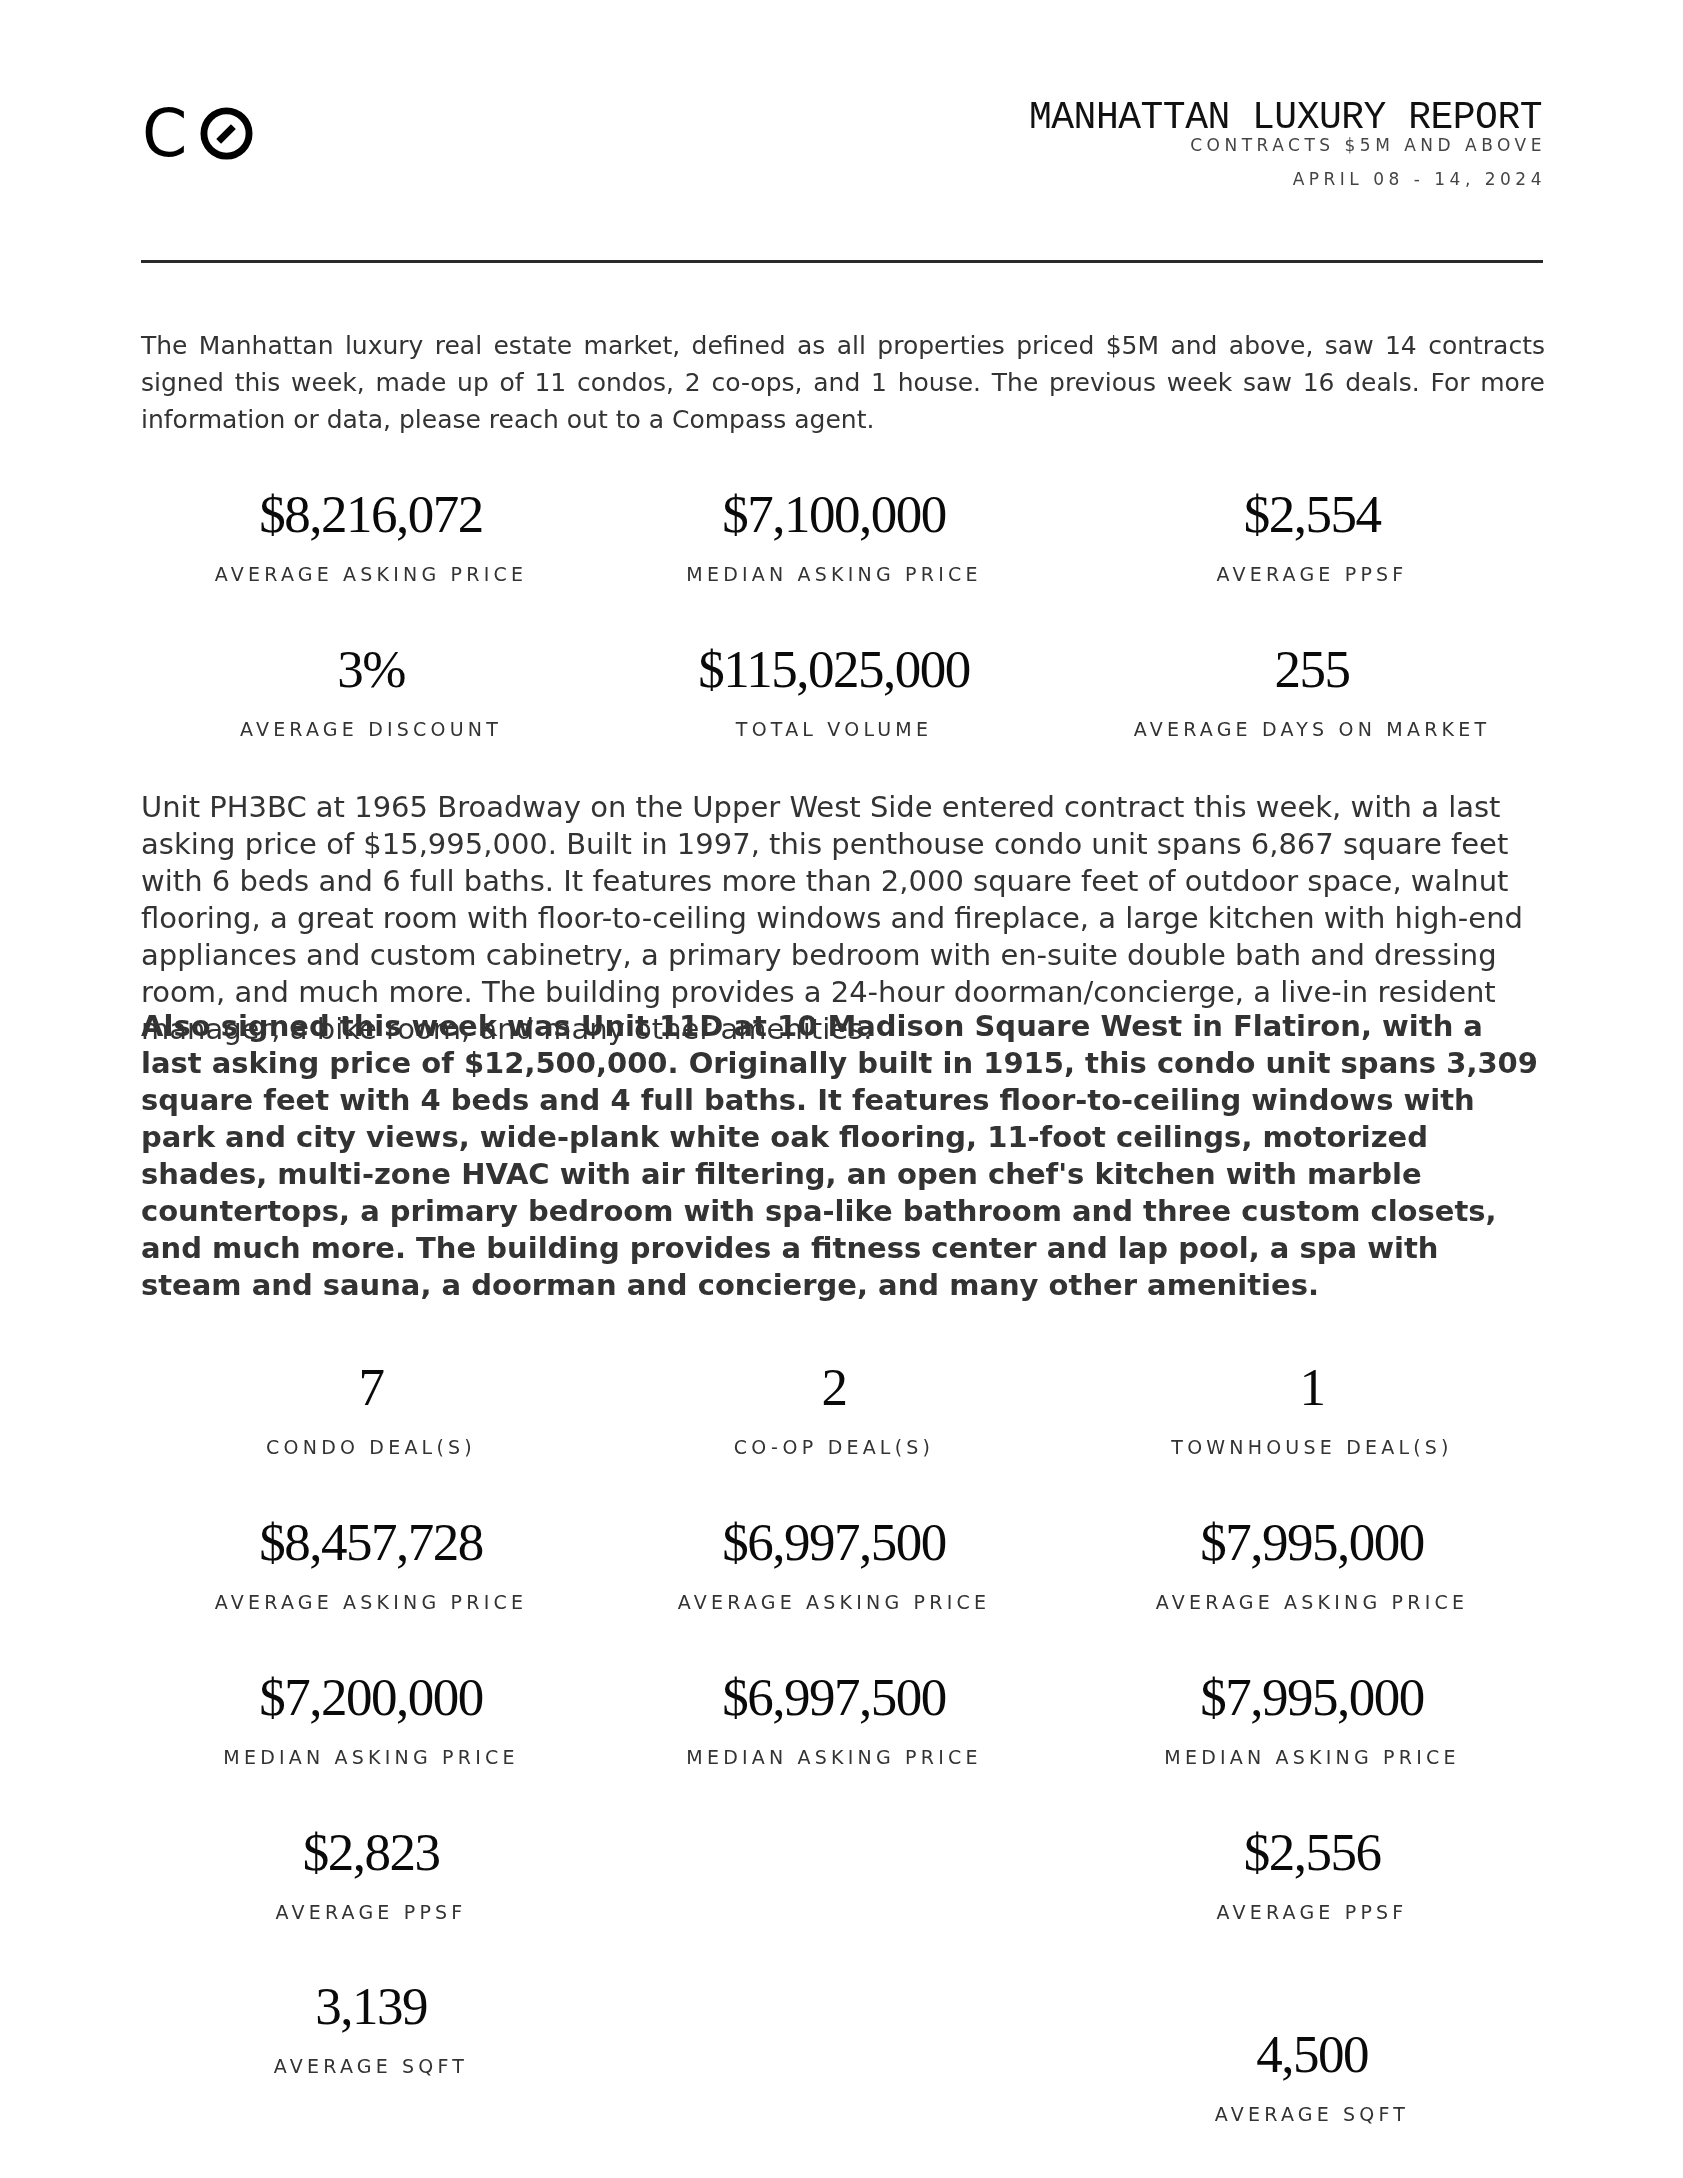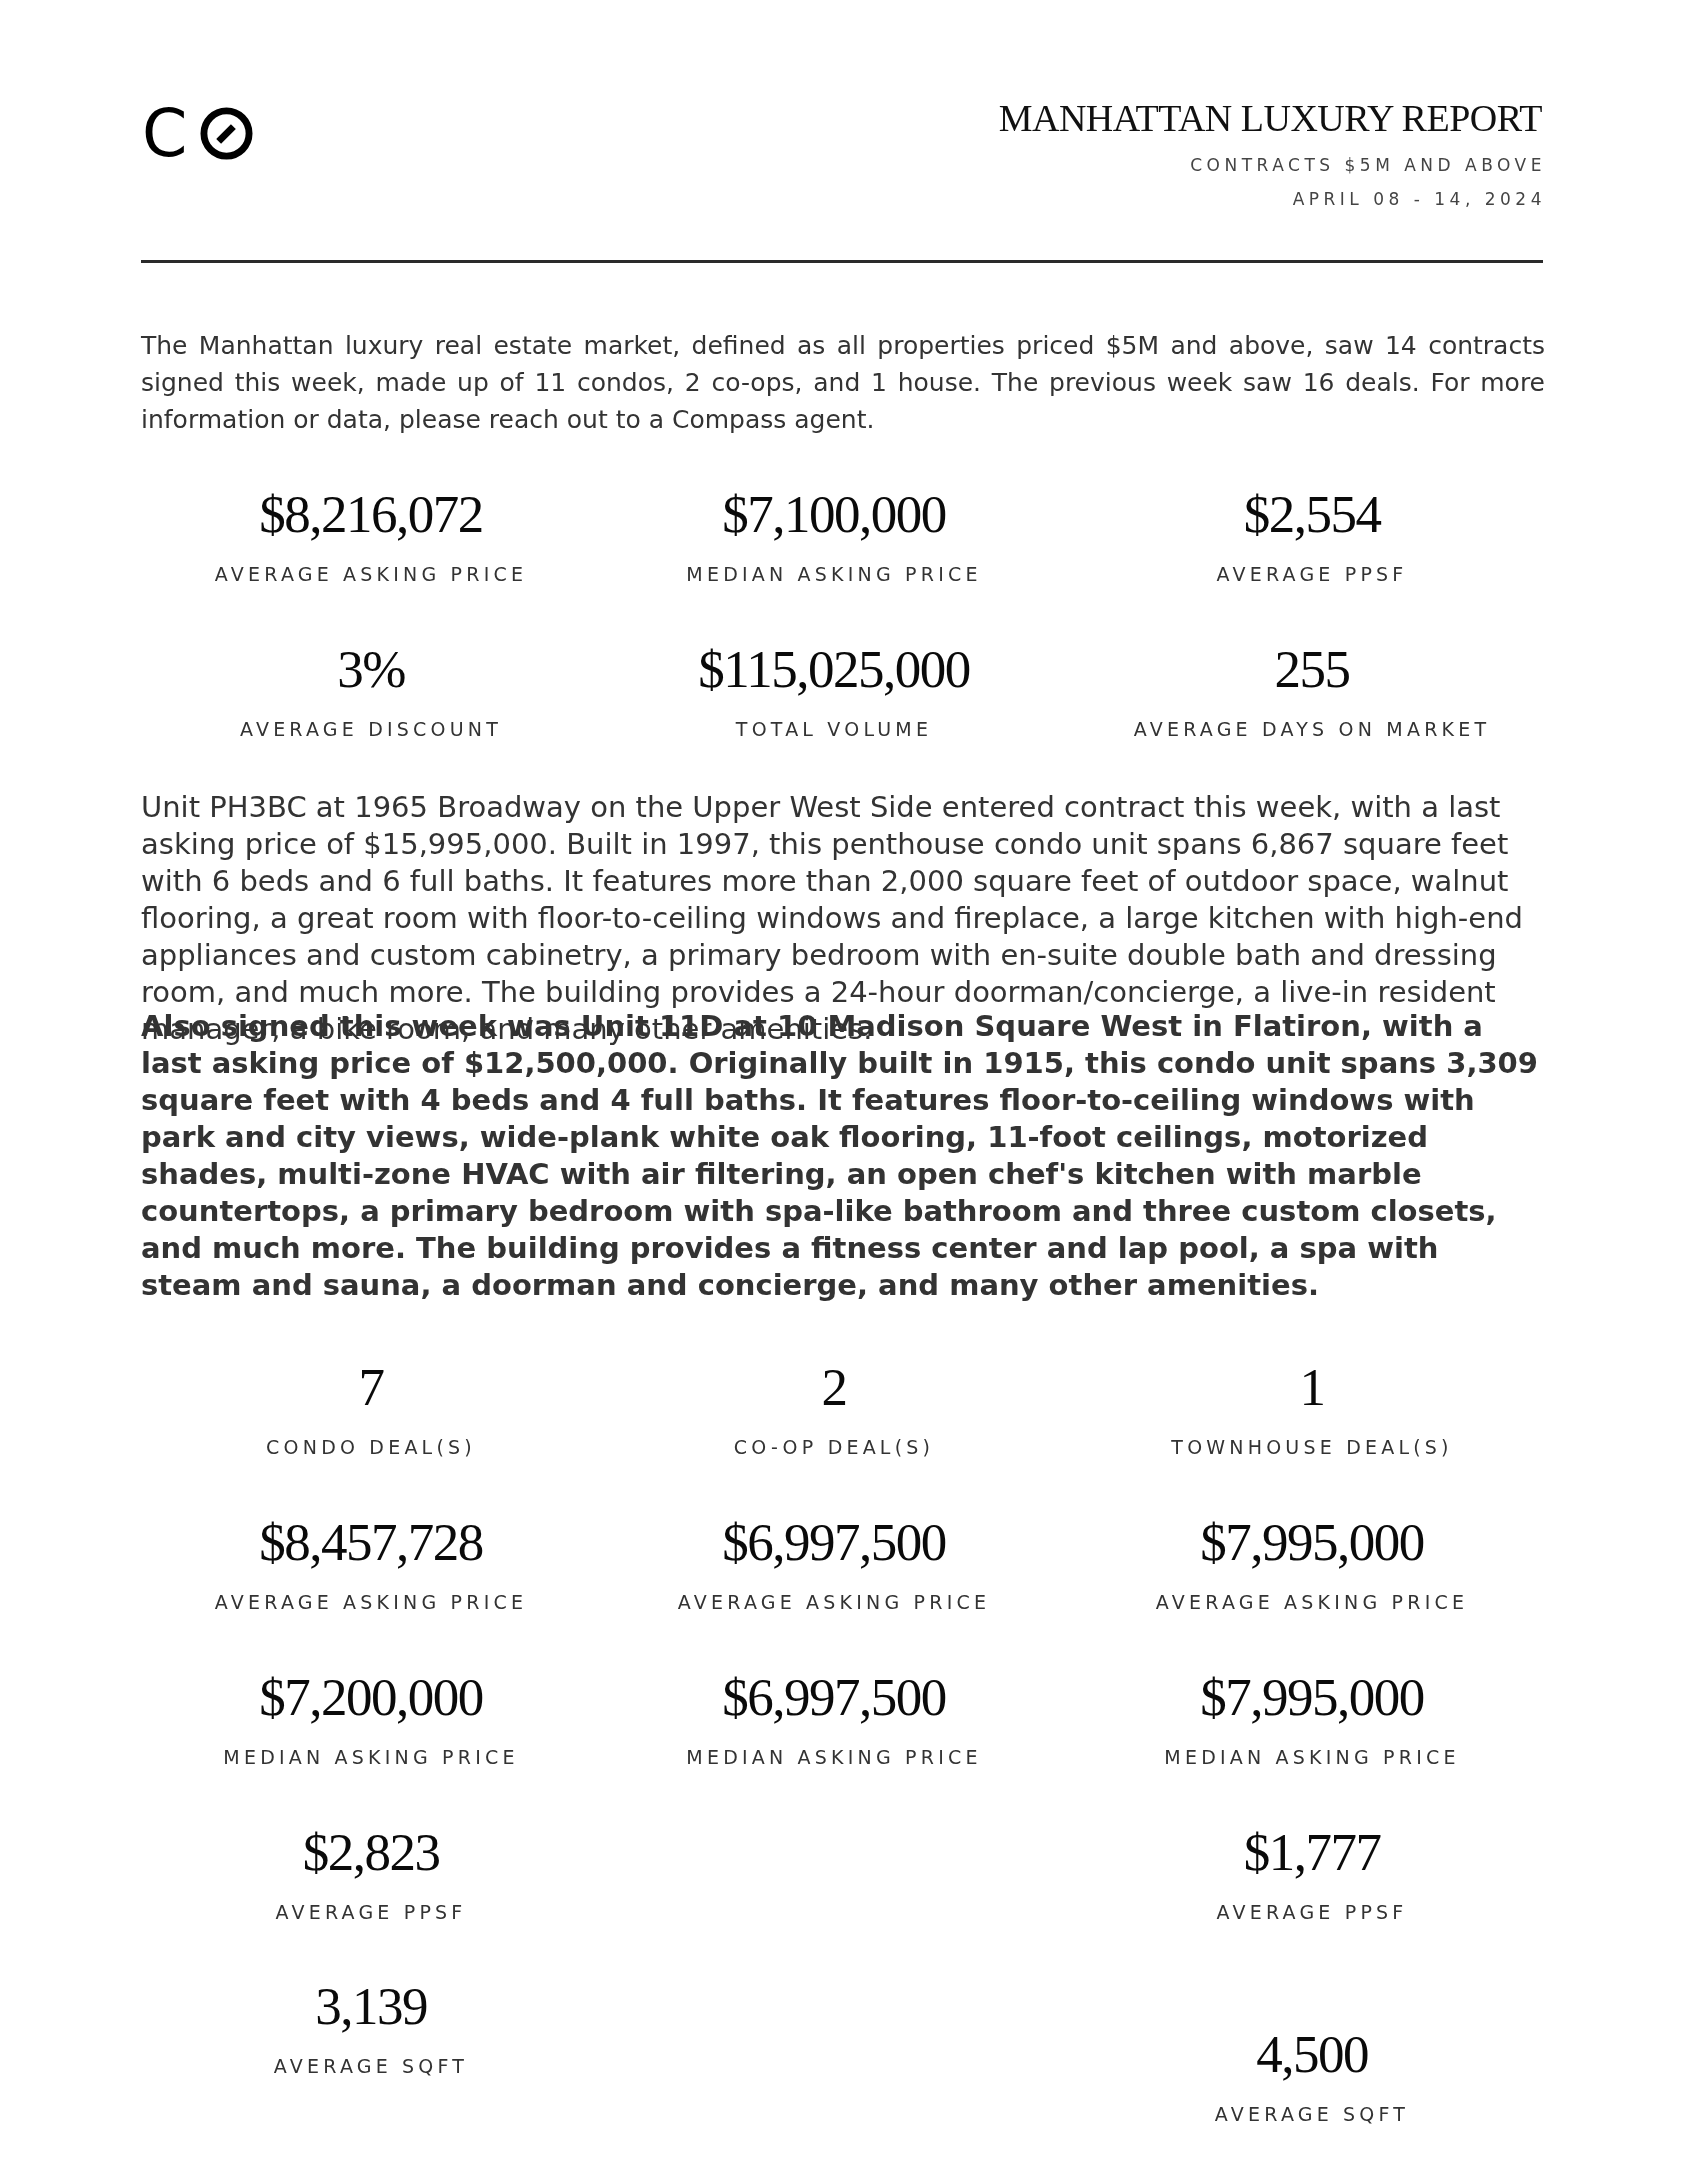--- a/index.html
+++ b/index.html
@@ -48,26 +48,25 @@
     }
     .logo-o svg { width: 53px; height: 53px; display: block; }
 
     .report-header {
       position: absolute;
       right: 141px;
       top: 99px;
       text-align: right;
     }
     .report-title {
-      font-family: Liberation Serif, serif;
+      font-family: Liberation Mono, monospace;
       font-size: 38px;
       color: #111;
       letter-spacing: -0.5px;
       line-height: 1;
-      margin-bottom: 20px;
     }
     .report-sub {
       font-family: "DejaVu Sans", sans-serif;
       font-size: 17px;
       letter-spacing: 4.5px;
       color: #444;
       line-height: 1;
       margin-right: -4px;
     }
     .report-sub + .report-sub { margin-top: 17px; }
@@ -219,21 +218,21 @@
   <div class="stat col3" style="top:1671px;">
     <div class="stat-value">$7,995,000</div>
     <div class="stat-label">MEDIAN ASKING PRICE</div>
   </div>
 
   <div class="stat col1" style="top:1826px;">
     <div class="stat-value">$2,823</div>
     <div class="stat-label">AVERAGE PPSF</div>
   </div>
   <div class="stat col3" style="top:1826px;">
-    <div class="stat-value">$1,777</div>
+    <div class="stat-value">$2,556</div>
     <div class="stat-label">AVERAGE PPSF</div>
   </div>
 
   <div class="stat col1" style="top:1980px;">
     <div class="stat-value">3,139</div>
     <div class="stat-label">AVERAGE SQFT</div>
   </div>
   <div class="stat col3" style="top:1980px;margin-top:48px;">
     <div class="stat-value">4,500</div>
     <div class="stat-label">AVERAGE SQFT</div>

